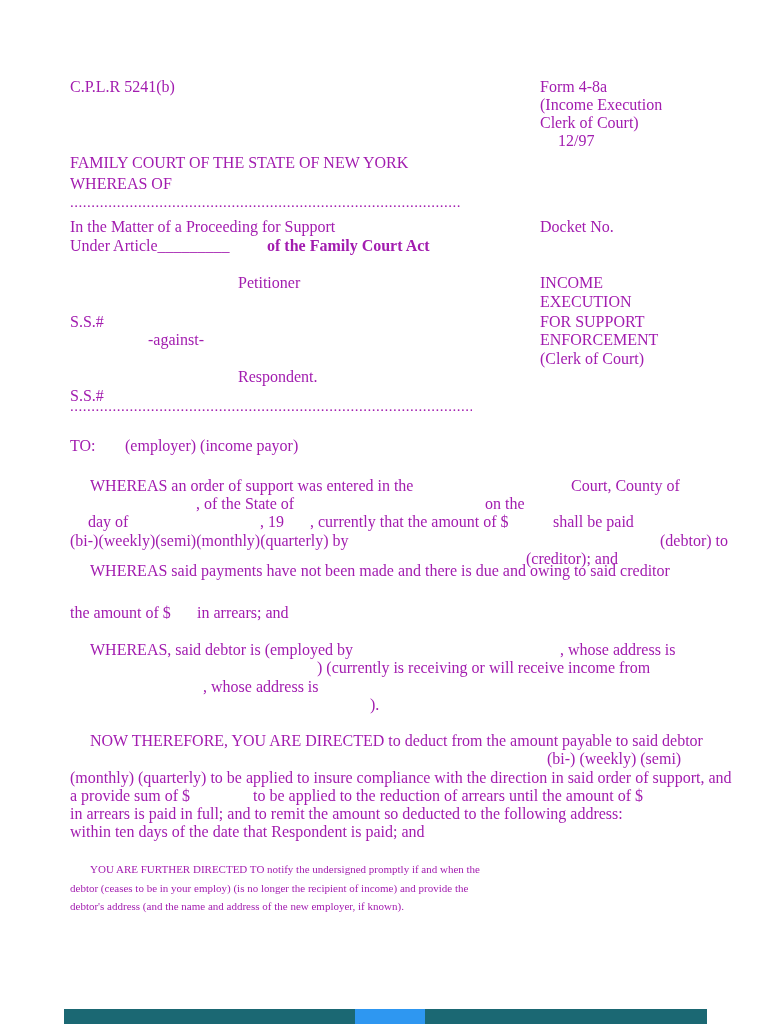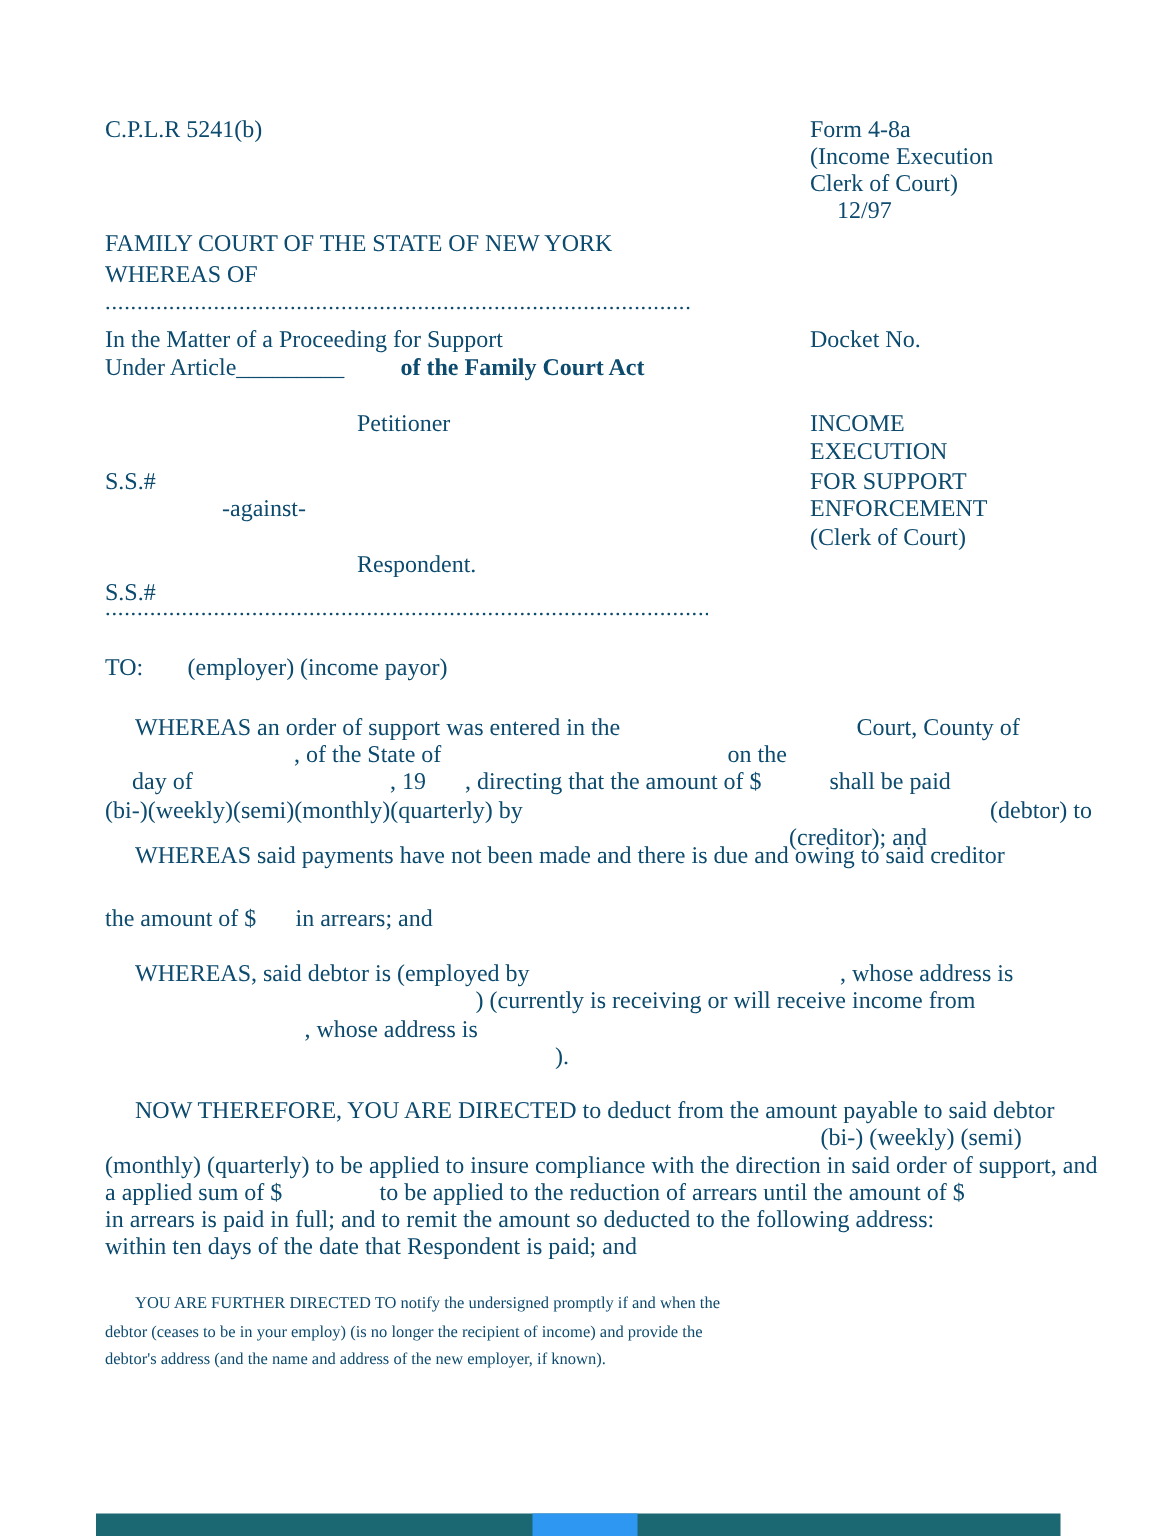--- a/index.html
+++ b/index.html
@@ -44,21 +44,21 @@
     left: 291px;
     top: 0;
     width: 70px;
     height: 15px;
     background: #2e97f1;
   }
 </style>
 </head>
 <body>
 
-<div class="page" style="background: rgb(255, 255, 255); color: #0c4a6e;">
+<div class="page" style="background: rgb(255, 255, 255); color: #a21caf;">
 
   <div class="footer-bar" style="background: rgb(27, 104, 115);">
     <div class="footer-btn" style="background: rgb(46, 151, 241);"></div>
   </div>
 <div class="frag" style="left: 70px; top: 78px;">C.P.L.R 5241(b)</div>
     <div class="frag" style="left: 540px; top: 78px;">Form 4-8a</div>
     <div class="frag" style="left: 540px; top: 96px;">(Income Execution</div>
     <div class="frag" style="left: 540px; top: 114px;">Clerk of Court)</div>
     <div class="frag" style="left: 558px; top: 132px;">12/97</div>
     <div class="frag" style="left: 70px; top: 154px;">FAMILY COURT OF THE STATE OF NEW YORK</div>
@@ -80,36 +80,36 @@
     <div class="frag" style="left: 70px; top: 387px;">S.S.#</div>
     <div class="frag dots" style="left: 70px; top: 398px; width: 402px;">..............................................................................................................</div>
     <div class="frag" style="left: 70px; top: 437px;">TO:</div>
     <div class="frag" style="left: 125px; top: 437px;">(employer) (income payor)</div>
     <div class="frag" style="left: 90px; top: 477px;">WHEREAS an order of support was entered in the</div>
     <div class="frag" style="left: 571px; top: 477px;">Court, County of</div>
     <div class="frag" style="left: 196px; top: 495px;">, of the State of</div>
     <div class="frag" style="left: 485px; top: 495px;">on the</div>
     <div class="frag" style="left: 88px; top: 513px;">day of</div>
     <div class="frag" style="left: 260px; top: 513px;">, 19</div>
-    <div class="frag" style="left: 310px; top: 513px;">, directing that the amount of $</div>
+    <div class="frag" style="left: 310px; top: 513px;">, currently that the amount of $</div>
     <div class="frag" style="left: 553px; top: 513px;">shall be paid</div>
     <div class="frag" style="left: 70px; top: 532px;">(bi-)(weekly)(semi)(monthly)(quarterly) by</div>
     <div class="frag" style="left: 660px; top: 532px;">(debtor) to</div>
     <div class="frag" style="left: 526px; top: 550px;">(creditor); and</div>
     <div class="frag" style="left: 90px; top: 562px;">WHEREAS said payments have not been made and there is due and owing to said creditor</div>
     <div class="frag" style="left: 70px; top: 604px;">the amount of $</div>
     <div class="frag" style="left: 197px; top: 604px;">in arrears; and</div>
     <div class="frag" style="left: 90px; top: 641px; text-align: right;">WHEREAS, said debtor is (employed by</div>
     <div class="frag" style="left: 560px; top: 641px;">, whose address is</div>
     <div class="frag" style="left: 317px; top: 659px;">) (currently is receiving or will receive income from</div>
     <div class="frag" style="left: 203px; top: 678px;">, whose address is</div>
     <div class="frag" style="left: 370px; top: 696px;">).</div>
     <div class="frag" style="left: 90px; top: 732px;">NOW THEREFORE, YOU ARE DIRECTED to deduct from the amount payable to said debtor</div>
     <div class="frag" style="left: 547px; top: 750px;">(bi-) (weekly) (semi)</div>
     <div class="frag" style="left: 70px; top: 769px;">(monthly) (quarterly) to be applied to insure compliance with the direction in said order of support, and</div>
-    <div class="frag" style="left: 70px; top: 787px;">a applied sum of $</div>
+    <div class="frag" style="left: 70px; top: 787px;">a provide sum of $</div>
     <div class="frag" style="left: 253px; top: 787px;">to be applied to the reduction of arrears until the amount of $</div>
     <div class="frag" style="left: 70px; top: 805px;">in arrears is paid in full; and to remit the amount so deducted to the following address:</div>
     <div class="frag" style="left: 70px; top: 823px;">within ten days of the date that Respondent is paid; and</div>
     <div class="frag big" style="left: 90px; top: 861px;">YOU ARE FURTHER DIRECTED TO notify the undersigned promptly if and when the</div>
     <div class="frag big" style="left: 70px; top: 880px;">debtor (ceases to be in your employ) (is no longer the recipient of income) and provide the</div>
     <div class="frag big" style="left: 70px; top: 898px;">debtor's address (and the name and address of the new employer, if known).</div>
   </div>
 
 </body></html>

